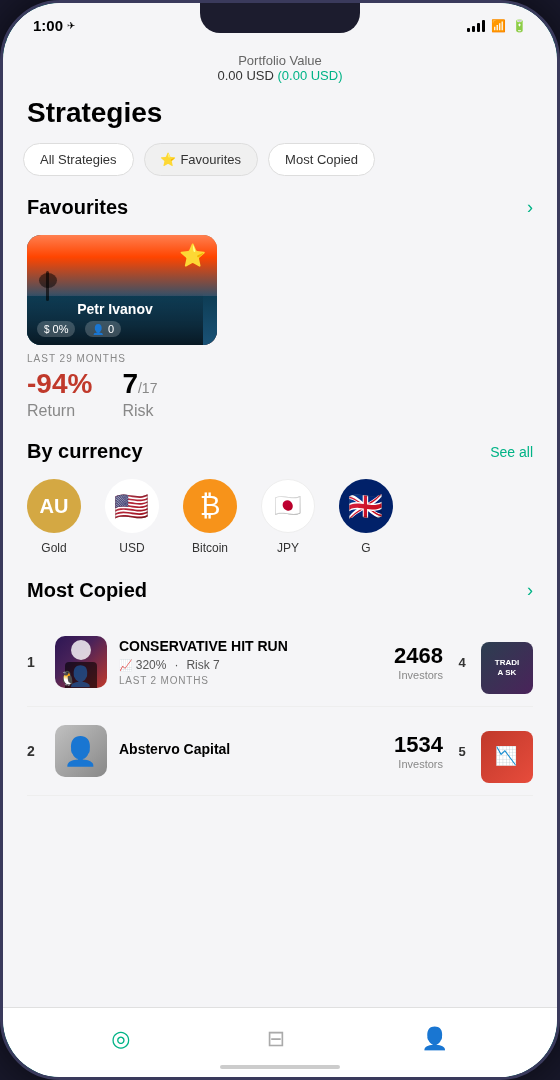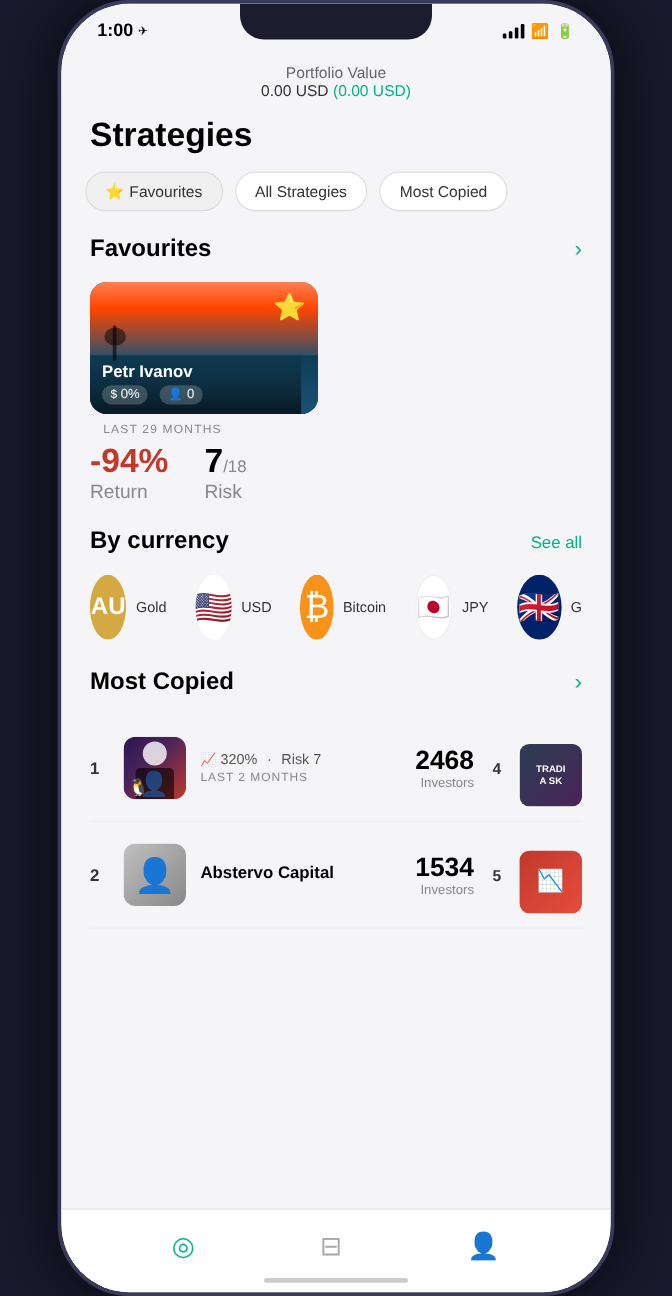--- a/index.html
+++ b/index.html
@@ -5,23 +5,23 @@
     * { margin: 0; padding: 0; box-sizing: border-box; }
     body {
       background: #1a1a2e;
       display: flex;
       justify-content: center;
       align-items: center;
       min-height: 100vh;
       font-family: -apple-system, BlinkMacSystemFont, 'Segoe UI', sans-serif;
     }
     .phone-frame {
-      width: 464px;
+      width: 560px;
       height: 1080px;
-      background: #404040;
+      background: #0f766e;
       border-radius: 60px;
       border: 3px solid #3a3a5c;
       position: relative;
       overflow: hidden;
       box-shadow: 0 0 60px rgba(0,0,0,0.8);
     }
     .phone-screen {
       position: absolute;
       top: 0; left: 0; right: 0; bottom: 0;
       background: #f5f5f7;
@@ -177,20 +177,21 @@
       position: absolute;
       top: 8px;
       right: 10px;
       font-size: 22px;
     }
     .card-overlay {
       position: absolute;
       bottom: 0; left: 0; right: 14px;
       padding: 8px 10px;
       background: linear-gradient(to top, rgba(0,0,0,0.7), transparent);
+      text-align: center;
     }
     .card-name {
       font-size: 14px;
       font-weight: 700;
       color: #fff;
     }
     .card-stats {
       display: flex;
       gap: 10px;
       margin-top: 4px;
@@ -205,21 +206,21 @@
       font-size: 11px;
       color: #fff;
     }
     .stat-icon { font-size: 10px; }
 
     
     .strategy-duration {
       font-size: 10px;
       color: #888;
       letter-spacing: 1px;
-      margin: 8px 11px 4px;
+      margin: 8px 0 4px;
       text-transform: uppercase;
     }
     .strategy-metrics {
       display: flex;
       gap: 30px;
     }
     .metric-value {
       font-size: 28px;
       font-weight: 700;
       color: #000;
@@ -240,21 +241,21 @@
     .currency-row {
       display: flex;
       gap: 24px;
       overflow-x: auto;
       padding-bottom: 4px;
       scrollbar-width: none;
     }
     .currency-row::-webkit-scrollbar { display: none; }
     .currency-item {
       display: flex;
-      flex-direction: row;
+      flex-direction: column;
       align-items: center;
       gap: 8px;
       cursor: pointer;
       min-width: 54px;
     }
     .currency-circle {
       width: 54px;
       height: 54px;
       border-radius: 50%;
       display: flex;
@@ -529,25 +530,25 @@
         <div class="portfolio-label">Portfolio Value</div>
         <div class="portfolio-value">
           <span>0.00 USD</span>
           <span class="portfolio-change">(0.00 USD)</span>
         </div>
       </div>
 
       <div class="page-title">Strategies</div>
 
       <div class="filter-tabs">
+        <div class="filter-tab">
+          <span>All Strategies</span>
+        </div>
         <div class="filter-tab active">
           <span>⭐ Favourites</span>
-        </div>
-        <div class="filter-tab">
-          <span>All Strategies</span>
         </div>
         <div class="filter-tab">
           <span>Most Copied</span>
         </div>
       </div>
 
       <div class="section">
         <div class="section-header">
           <span class="section-title">Favourites</span>
           <span class="section-arrow">›</span>
@@ -579,21 +580,21 @@
         </div>
 
         <div class="strategy-duration">LAST 29 MONTHS</div>
         <div class="strategy-metrics">
           <div>
             <div class="metric-value negative">-94%</div>
             <div class="metric-sub">Return</div>
           </div>
           <div>
             <div class="metric-value">
-              <span>7</span><span class="metric-suffix">/18</span>
+              <span>7</span><span class="metric-suffix">/17</span>
             </div>
             <div class="metric-sub">Risk</div>
           </div>
         </div>
       </div>
 
       <div class="section">
         <div class="section-header">
           <span class="section-title">By currency</span>
           <span class="see-all">See all</span>
@@ -639,20 +640,21 @@
             <div class="avatar-img-conservative">
 
               <div style="position:absolute;top:4px;left:50%;transform:translateX(-50%);width:20px;height:20px;border-radius:50%;background:rgba(255,255,255,0.8);"></div>
               <div style="position:absolute;bottom:0;left:50%;transform:translateX(-50%);width:32px;height:26px;background:rgba(0,0,0,0.6);border-radius:4px 4px 0 0;overflow:hidden;display:flex;align-items:flex-end;justify-content:center;">
                 <span style="font-size:20px;color:rgba(0,0,0,0.5);">👤</span>
               </div>
               <div style="position:absolute;bottom:2px;left:4px;font-size:14px;">🐧</div>
             </div>
           </div>
           <div class="copied-info">
+            <div class="copied-name">CONSERVATIVE HIT RUN</div>
             <div class="copied-meta">
               <div class="meta-return">
                 <span class="meta-return-icon">📈</span>
                 <span>320%</span>
               </div>
               <span class="meta-risk">·</span>
               <span class="meta-risk">Risk 7</span>
             </div>
             <div class="copied-duration">LAST 2 MONTHS</div>
           </div>

